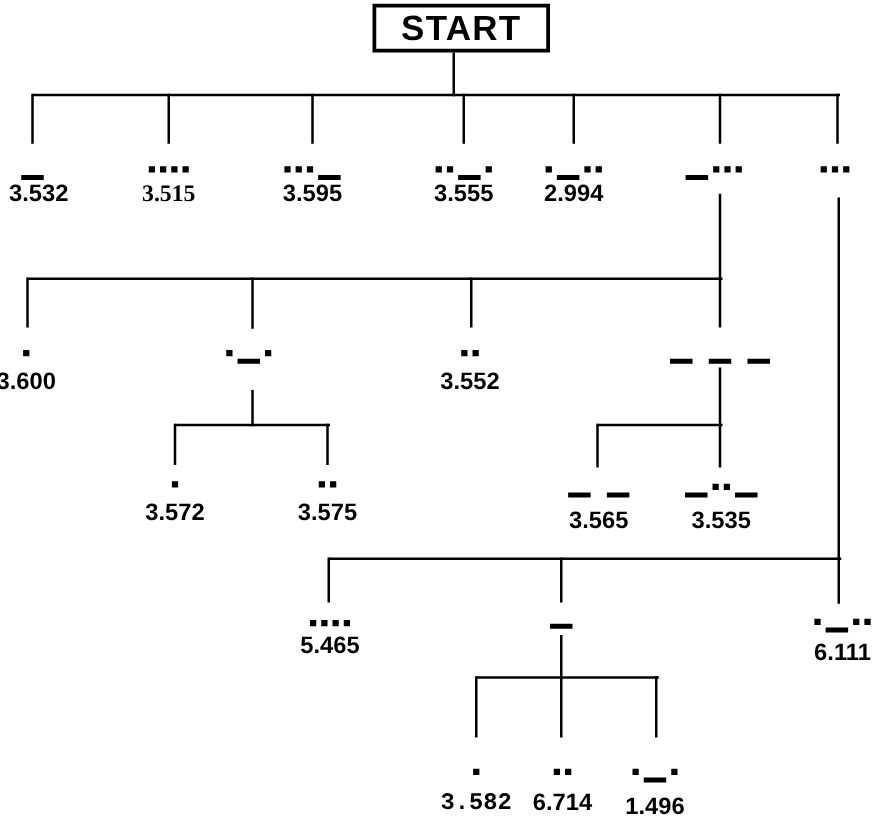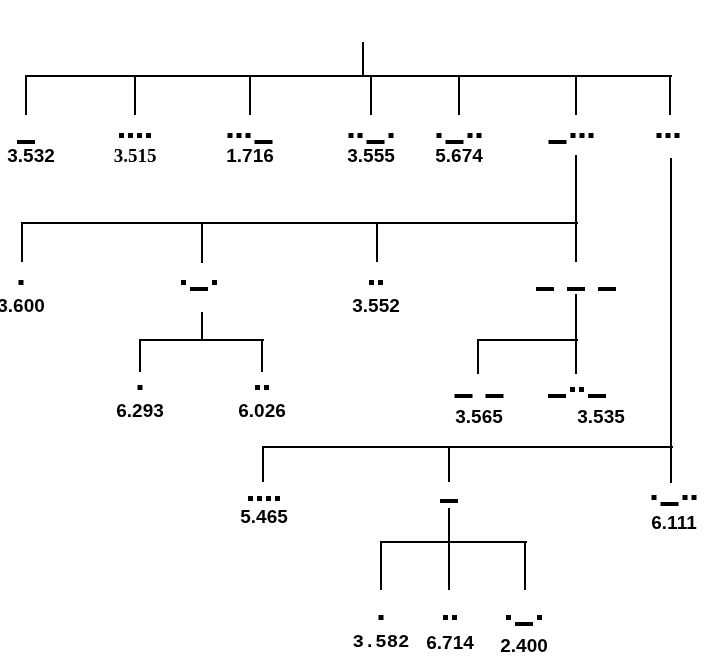--- a/index.html
+++ b/index.html
@@ -50,20 +50,23 @@
     color: #000000;
     line-height: 1;
     white-space: nowrap;
     text-align: right;
   }
 </style>
 </head>
 <body>
 
 <div id="canvas">
+  <div id="start-box">
+    <span id="start-label">START</span>
+  </div>
 <div class="hline" style="left: 26px; top: 75px; width: 646px;"></div>
     <div class="hline" style="left: 22px; top: 222px; width: 556px;"></div>
     <div class="hline" style="left: 140px; top: 339px; width: 124px;"></div>
     <div class="hline" style="left: 478px; top: 339px; width: 100px;"></div>
     <div class="hline" style="left: 263px; top: 446px; width: 410px;"></div>
     <div class="hline" style="left: 381px; top: 541px; width: 146px;"></div>
     <div class="vline" style="left: 362px; top: 42px; height: 35px;"></div>
     <div class="vline" style="left: 25px; top: 75px; height: 40px;"></div>
     <div class="vline" style="left: 134px; top: 75px; height: 40px;"></div>
     <div class="vline" style="left: 249px; top: 75px; height: 40px;"></div>
@@ -96,59 +99,59 @@
       <span class="sym-dot"></span>
       <span class="sym-dot"></span>
     </div>
     <div class="node-value" style="left: 135px; top: 146px; font-family: Liberation Serif, serif;">3.515</div>
     <div class="pattern" style="left: 250px; top: 132px;">
       <span class="sym-dot"></span>
       <span class="sym-dot"></span>
       <span class="sym-dot"></span>
       <span class="sym-dash"></span>
     </div>
-    <div class="node-value" style="left: 250px; top: 146px;">1.716</div>
+    <div class="node-value" style="left: 250px; top: 146px;">3.595</div>
     <div class="pattern" style="left: 371px; top: 132px;">
       <span class="sym-dot"></span>
       <span class="sym-dot"></span>
       <span class="sym-dash"></span>
       <span class="sym-dot"></span>
     </div>
     <div class="node-value" style="left: 371px; top: 146px;">3.555</div>
     <div class="pattern" style="left: 459px; top: 132px;">
       <span class="sym-dot"></span>
       <span class="sym-dash"></span>
       <span class="sym-dot"></span>
       <span class="sym-dot"></span>
     </div>
-    <div class="node-value" style="left: 459px; top: 146px;">5.674</div>
+    <div class="node-value" style="left: 459px; top: 146px;">2.994</div>
     <div class="pattern" style="left: 571px; top: 132px;">
       <span class="sym-dash"></span>
       <span class="sym-dot"></span>
       <span class="sym-dot"></span>
       <span class="sym-dot"></span>
     </div>
     <div class="pattern" style="left: 21px; top: 279px;">
       <span class="sym-dot"></span>
     </div>
     <div class="node-value" style="left: 21px; top: 296px;">3.600</div>
     <div class="pattern" style="left: 199px; top: 279px;">
       <span class="sym-dot"></span>
       <span class="sym-dash"></span>
       <span class="sym-dot"></span>
     </div>
     <div class="pattern" style="left: 140px; top: 384px;">
       <span class="sym-dot"></span>
     </div>
-    <div class="node-value" style="left: 140px; top: 401px;">6.293</div>
+    <div class="node-value" style="left: 140px; top: 401px;">3.572</div>
     <div class="pattern" style="left: 262px; top: 384px;">
       <span class="sym-dot"></span>
       <span class="sym-dot"></span>
     </div>
-    <div class="node-value" style="left: 262px; top: 401px;">6.026</div>
+    <div class="node-value" style="left: 262px; top: 401px;">3.575</div>
     <div class="pattern" style="left: 376px; top: 279px;">
       <span class="sym-dot"></span>
       <span class="sym-dot"></span>
     </div>
     <div class="node-value" style="left: 376px; top: 296px;">3.552</div>
     <div class="pattern" style="left: 576px; top: 279px;">
       <span class="sym-dash"></span>
       <span class="sym-space"></span>
       <span class="sym-dash"></span>
       <span class="sym-space"></span>
@@ -159,21 +162,21 @@
       <span class="sym-space"></span>
       <span class="sym-dash"></span>
     </div>
     <div class="node-value" style="left: 479px; top: 407px;">3.565</div>
     <div class="pattern" style="left: 577px; top: 386px;">
       <span class="sym-dash"></span>
       <span class="sym-dot"></span>
       <span class="sym-dot"></span>
       <span class="sym-dash"></span>
     </div>
-    <div class="node-value" style="left: 577px; top: 407px; margin-left: 24px;">3.535</div>
+    <div class="node-value" style="left: 577px; top: 407px;">3.535</div>
     <div class="pattern" style="left: 668px; top: 132px;">
       <span class="sym-dot"></span>
       <span class="sym-dot"></span>
       <span class="sym-dot"></span>
     </div>
     <div class="pattern" style="left: 264px; top: 495px;">
       <span class="sym-dot"></span>
       <span class="sym-dot"></span>
       <span class="sym-dot"></span>
       <span class="sym-dot"></span>
@@ -189,21 +192,21 @@
     <div class="pattern" style="left: 450px; top: 614px;">
       <span class="sym-dot"></span>
       <span class="sym-dot"></span>
     </div>
     <div class="node-value" style="left: 450px; top: 633px;">6.714</div>
     <div class="pattern" style="left: 524px; top: 614px;">
       <span class="sym-dot"></span>
       <span class="sym-dash"></span>
       <span class="sym-dot"></span>
     </div>
-    <div class="node-value" style="left: 524px; top: 636px;">2.400</div>
+    <div class="node-value" style="left: 524px; top: 636px;">1.496</div>
     <div class="pattern" style="left: 674px; top: 494px;">
       <span class="sym-dot"></span>
       <span class="sym-dash"></span>
       <span class="sym-dot"></span>
       <span class="sym-dot"></span>
     </div>
     <div class="node-value" style="left: 674px; top: 513px;">6.111</div>
   </div>
 
 </body></html>

